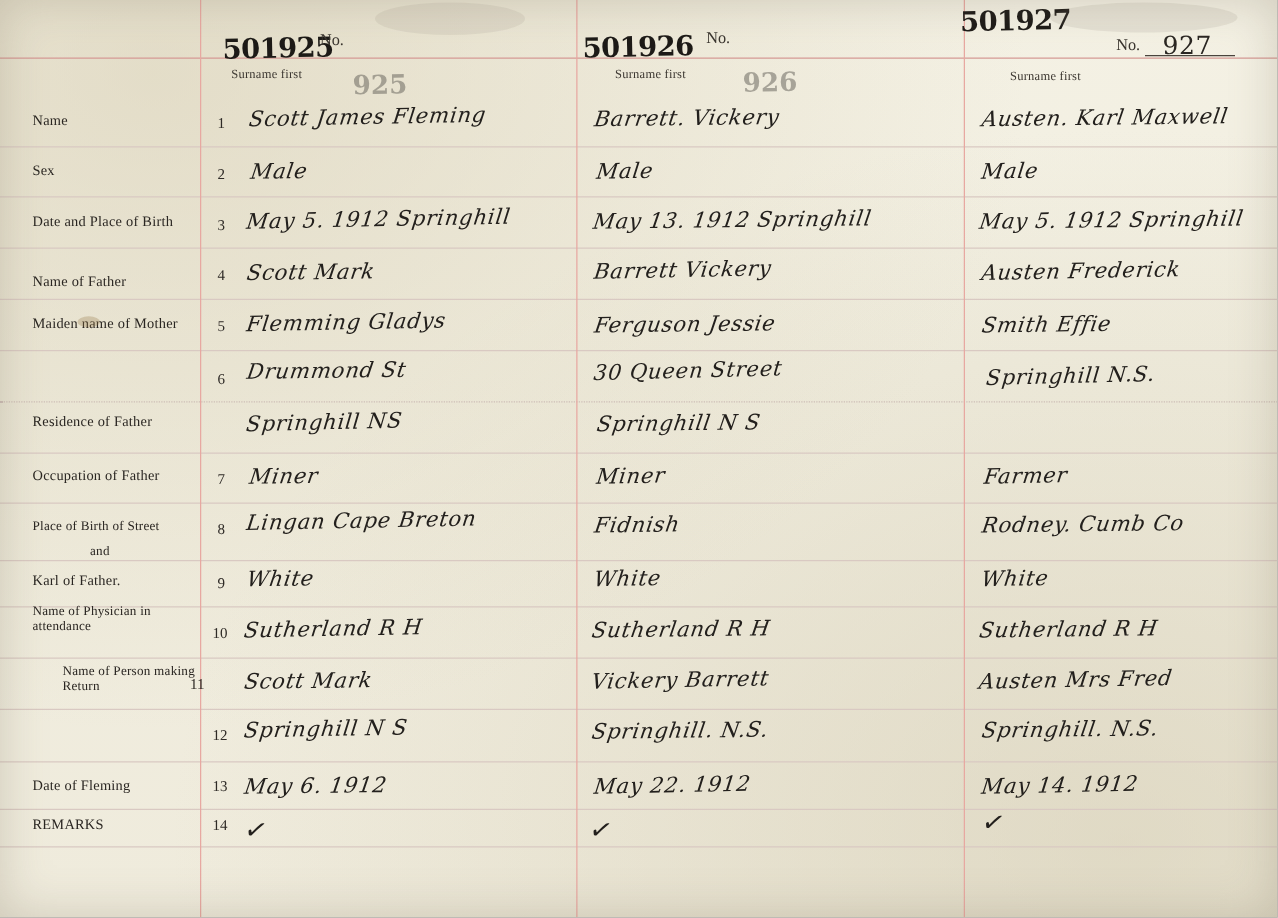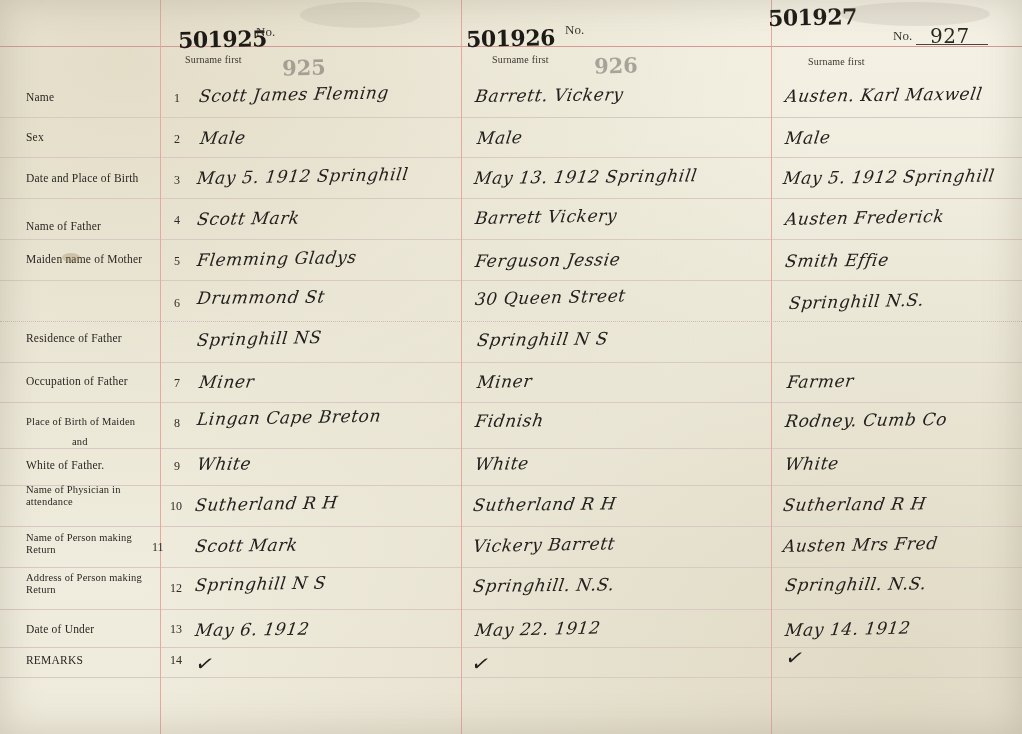--- a/index.html
+++ b/index.html
@@ -208,27 +208,26 @@
   <div class="vline pink" style="left:771px;"></div>
 
   <div class="labels">
     <div class="row-label" style="top:91px;">Name</div>
     <div class="row-label" style="top:131px;">Sex</div>
     <div class="row-label" style="top:172px;">Date and Place of Birth</div>
     <div class="row-label" style="top:220px;">Name of Father</div>
     <div class="row-label" style="top:253px;">Maiden name of Mother</div>
     <div class="row-label" style="top:300px;margin-top:32px;">Residence of Father</div>
     <div class="row-label" style="top:375px;">Occupation of Father</div>
-    <div class="row-label small" style="top:416px;">Place of Birth of Maiden</div>
+    <div class="row-label small" style="top:416px;">Place of Birth of Street</div>
     <div class="row-label small" style="top:436px; left:72px; width:40px;">and</div>
-    <div class="row-label" style="top:459px;">White of Father.</div>
+    <div class="row-label" style="top:459px;">Karl of Father.</div>
     <div class="row-label small" style="top:484px;">Name of Physician in attendance</div>
-    <div class="row-label small" style="top:532px;">Name of Person making Return</div>
-    <div class="row-label small" style="top:572px;">Address of Person making Return</div>
-    <div class="row-label" style="top:623px;">Date of Under</div>
+    <div class="row-label small" style="top:532px;margin-left:24px;">Name of Person making Return</div>
+    <div class="row-label" style="top:623px;">Date of Fleming</div>
     <div class="row-label" style="top:654px;">REMARKS</div>
   </div>
 
   <div class="rownum" style="left:174px; top:91px;">1</div>
   <div class="rownum" style="left:174px; top:132px;">2</div>
   <div class="rownum" style="left:174px; top:173px;">3</div>
   <div class="rownum" style="left:174px; top:213px;">4</div>
   <div class="rownum" style="left:174px; top:254px;">5</div>
   <div class="rownum" style="left:174px; top:296px;">6</div>
   <div class="rownum" style="left:174px; top:376px;">7</div>

